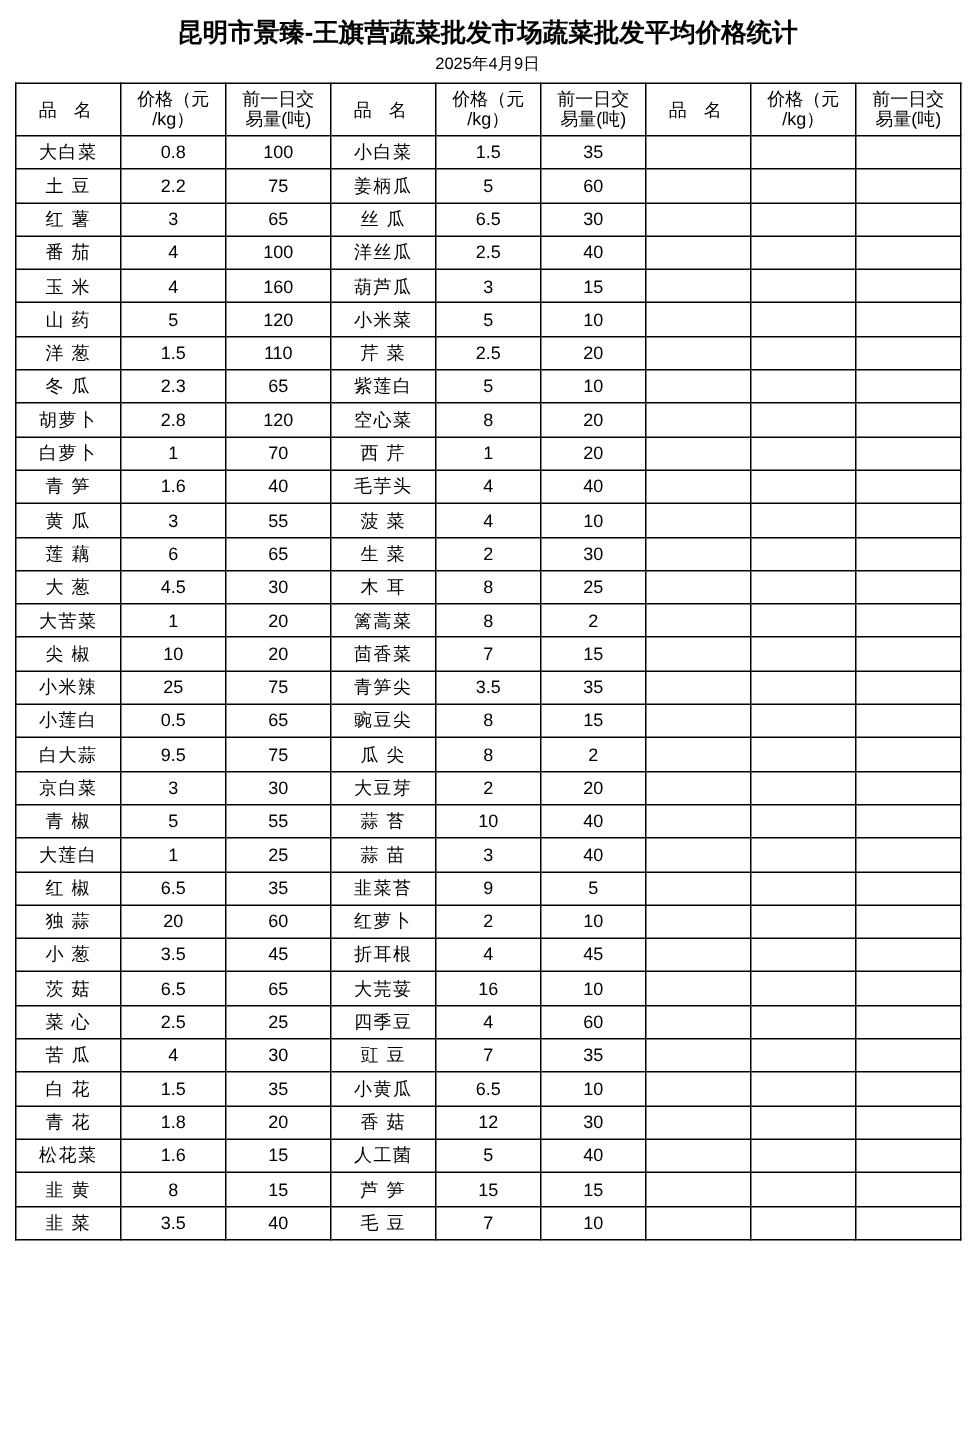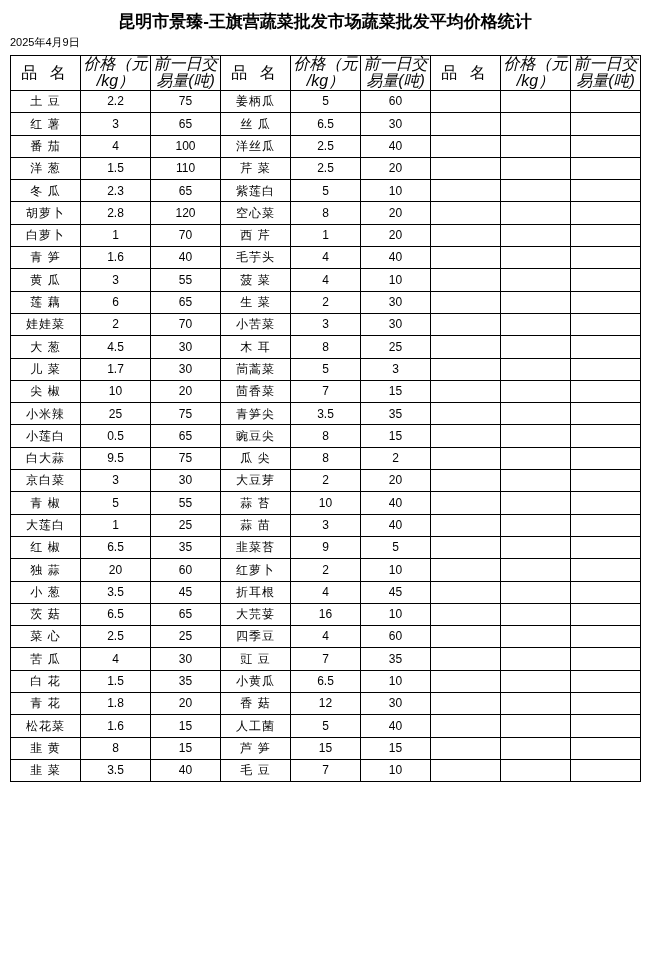--- a/index.html
+++ b/index.html
@@ -23,20 +23,21 @@
   }
   .title {
     text-align: center;
     font-size: 17px;
     font-weight: bold;
     letter-spacing: 0px;
     margin: 4px 0 2px 0;
     font-family: "Liberation Sans", "DejaVu Sans", sans-serif;
   }
   .subtitle {
+    text-align: center;
     font-size: 11px;
     margin: 0 0 5px 0;
     font-family: "Liberation Sans", "DejaVu Sans", sans-serif;
   }
   table.grid {
     border-collapse: collapse;
     width: 630px;
     margin: 0 auto;
     table-layout: fixed;
   }
@@ -46,32 +47,31 @@
     text-align: center;
     vertical-align: middle;
     padding: 0;
     height: 21.3px;
     line-height: 1.05;
     font-family: "Liberation Sans", "DejaVu Sans", sans-serif;
     font-weight: normal;
   }
   table.grid thead td {
     height: 34px;
-    font-size: 16px;
+    font-size: 12px;
   }
   .name-cell {
     letter-spacing: 1px;
   }
   .hdr-name {
     letter-spacing: 4px;
   }
   .hdr-two {
     line-height: 1.25;
     font-size: 11.5px;
-    font-style: italic;
   }
   
   col.c-name { width: 70px; }
   col.c-price { width: 70px; }
   col.c-vol { width: 70px; }
 </style>
 </head>
 <body>
 
 <div class="page">
@@ -117,20 +117,31 @@
           <div>/kg）</div>
         </td>
         <td class="hdr-two">
           <div>前一日交</div>
           <div>易量(吨)</div>
         </td>
       </tr>
     </thead>
     <tbody id="table-body">
         <tr>
+          <td class="name-cell">大白菜</td>
+          <td>0.8</td>
+          <td>100</td>
+          <td class="name-cell">小白菜</td>
+          <td>1.5</td>
+          <td>35</td>
+          <td class="name-cell"></td>
+          <td></td>
+          <td></td>
+        </tr>
+        <tr>
           <td class="name-cell">土  豆</td>
           <td>2.2</td>
           <td>75</td>
           <td class="name-cell">姜柄瓜</td>
           <td>5</td>
           <td>60</td>
           <td class="name-cell"></td>
           <td></td>
           <td></td>
         </tr>
@@ -150,20 +161,42 @@
           <td>4</td>
           <td>100</td>
           <td class="name-cell">洋丝瓜</td>
           <td>2.5</td>
           <td>40</td>
           <td class="name-cell"></td>
           <td></td>
           <td></td>
         </tr>
         <tr>
+          <td class="name-cell">玉  米</td>
+          <td>4</td>
+          <td>160</td>
+          <td class="name-cell">葫芦瓜</td>
+          <td>3</td>
+          <td>15</td>
+          <td class="name-cell"></td>
+          <td></td>
+          <td></td>
+        </tr>
+        <tr>
+          <td class="name-cell">山  药</td>
+          <td>5</td>
+          <td>120</td>
+          <td class="name-cell">小米菜</td>
+          <td>5</td>
+          <td>10</td>
+          <td class="name-cell"></td>
+          <td></td>
+          <td></td>
+        </tr>
+        <tr>
           <td class="name-cell">洋  葱</td>
           <td>1.5</td>
           <td>110</td>
           <td class="name-cell">芹  菜</td>
           <td>2.5</td>
           <td>20</td>
           <td class="name-cell"></td>
           <td></td>
           <td></td>
         </tr>
@@ -227,48 +260,37 @@
           <td>6</td>
           <td>65</td>
           <td class="name-cell">生  菜</td>
           <td>2</td>
           <td>30</td>
           <td class="name-cell"></td>
           <td></td>
           <td></td>
         </tr>
         <tr>
-          <td class="name-cell">娃娃菜</td>
-          <td>2</td>
-          <td>70</td>
-          <td class="name-cell">小苦菜</td>
-          <td>3</td>
-          <td>30</td>
-          <td class="name-cell"></td>
-          <td></td>
-          <td></td>
-        </tr>
-        <tr>
           <td class="name-cell">大  葱</td>
           <td>4.5</td>
           <td>30</td>
           <td class="name-cell">木  耳</td>
           <td>8</td>
           <td>25</td>
           <td class="name-cell"></td>
           <td></td>
           <td></td>
         </tr>
         <tr>
-          <td class="name-cell">儿  菜</td>
-          <td>1.7</td>
-          <td>30</td>
-          <td class="name-cell">茼蒿菜</td>
-          <td>5</td>
-          <td>3</td>
+          <td class="name-cell">大苦菜</td>
+          <td>1</td>
+          <td>20</td>
+          <td class="name-cell">篱蒿菜</td>
+          <td>8</td>
+          <td>2</td>
           <td class="name-cell"></td>
           <td></td>
           <td></td>
         </tr>
         <tr>
           <td class="name-cell">尖  椒</td>
           <td>10</td>
           <td>20</td>
           <td class="name-cell">茴香菜</td>
           <td>7</td>

